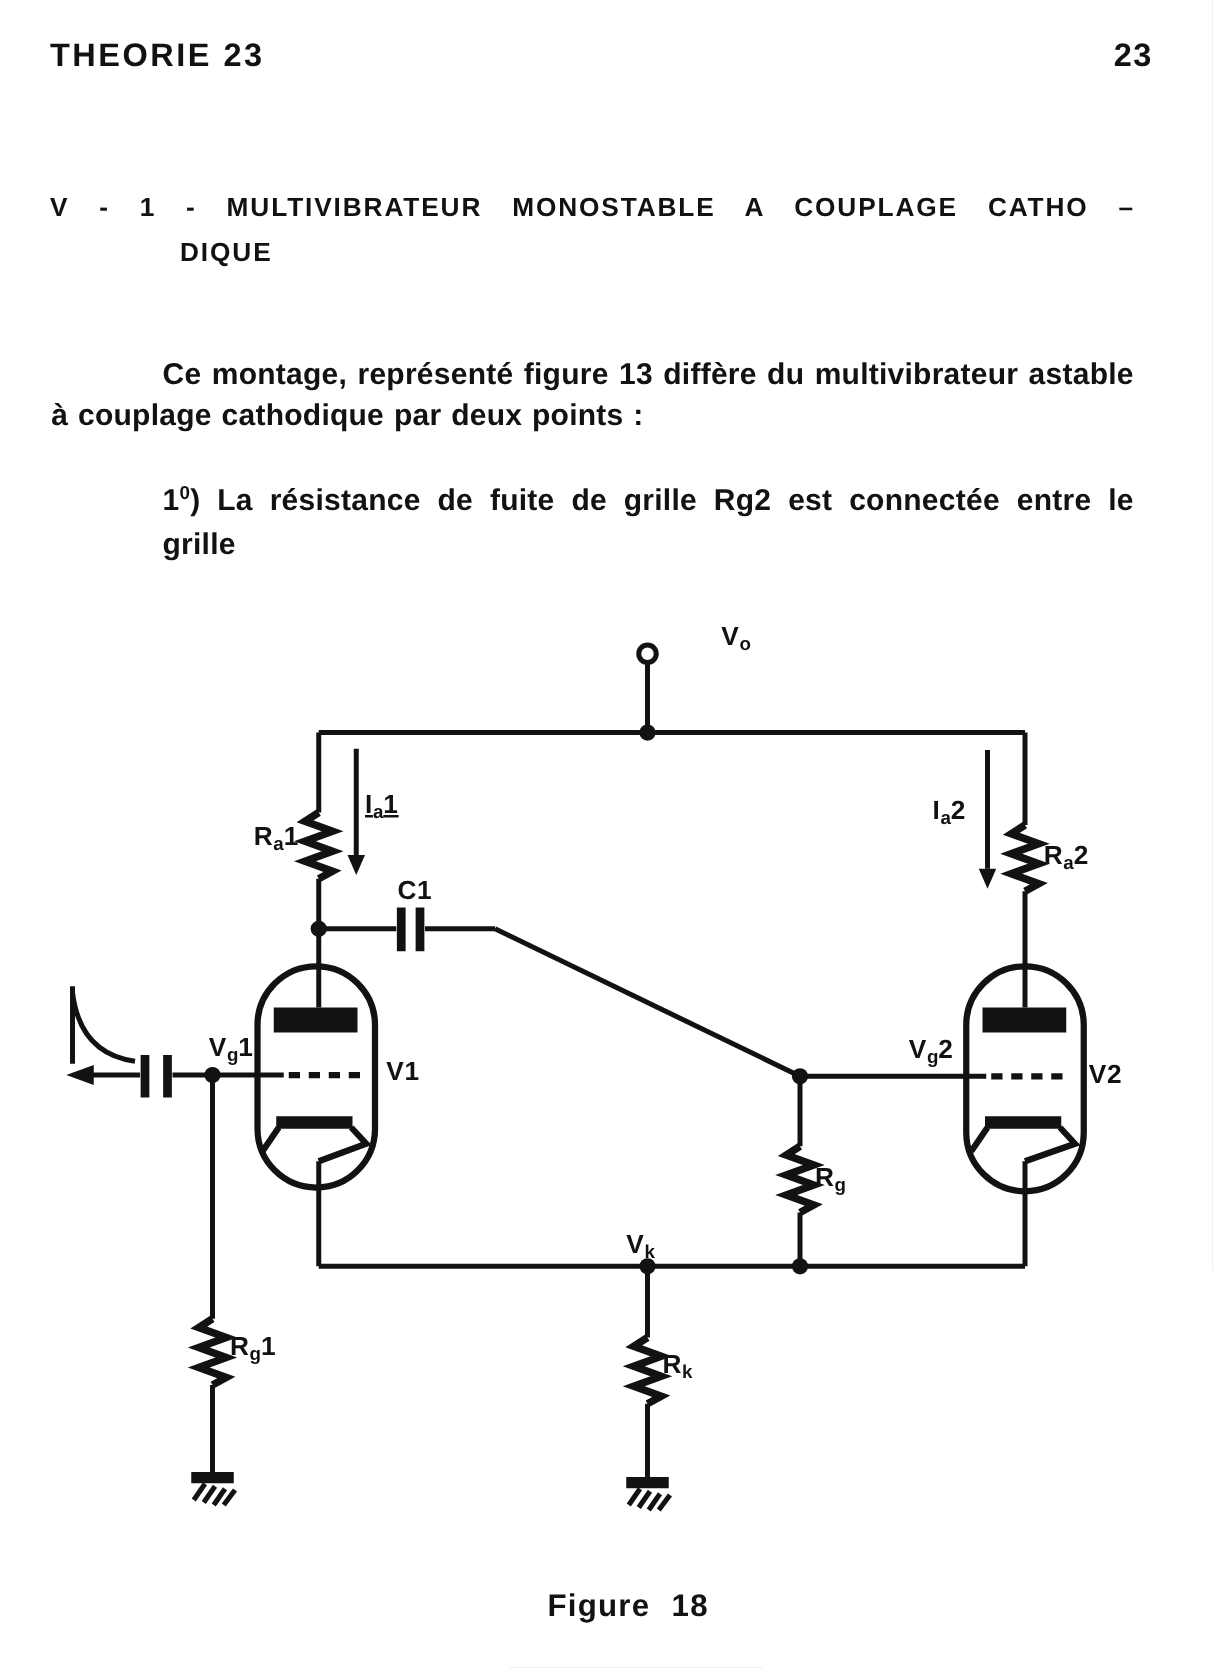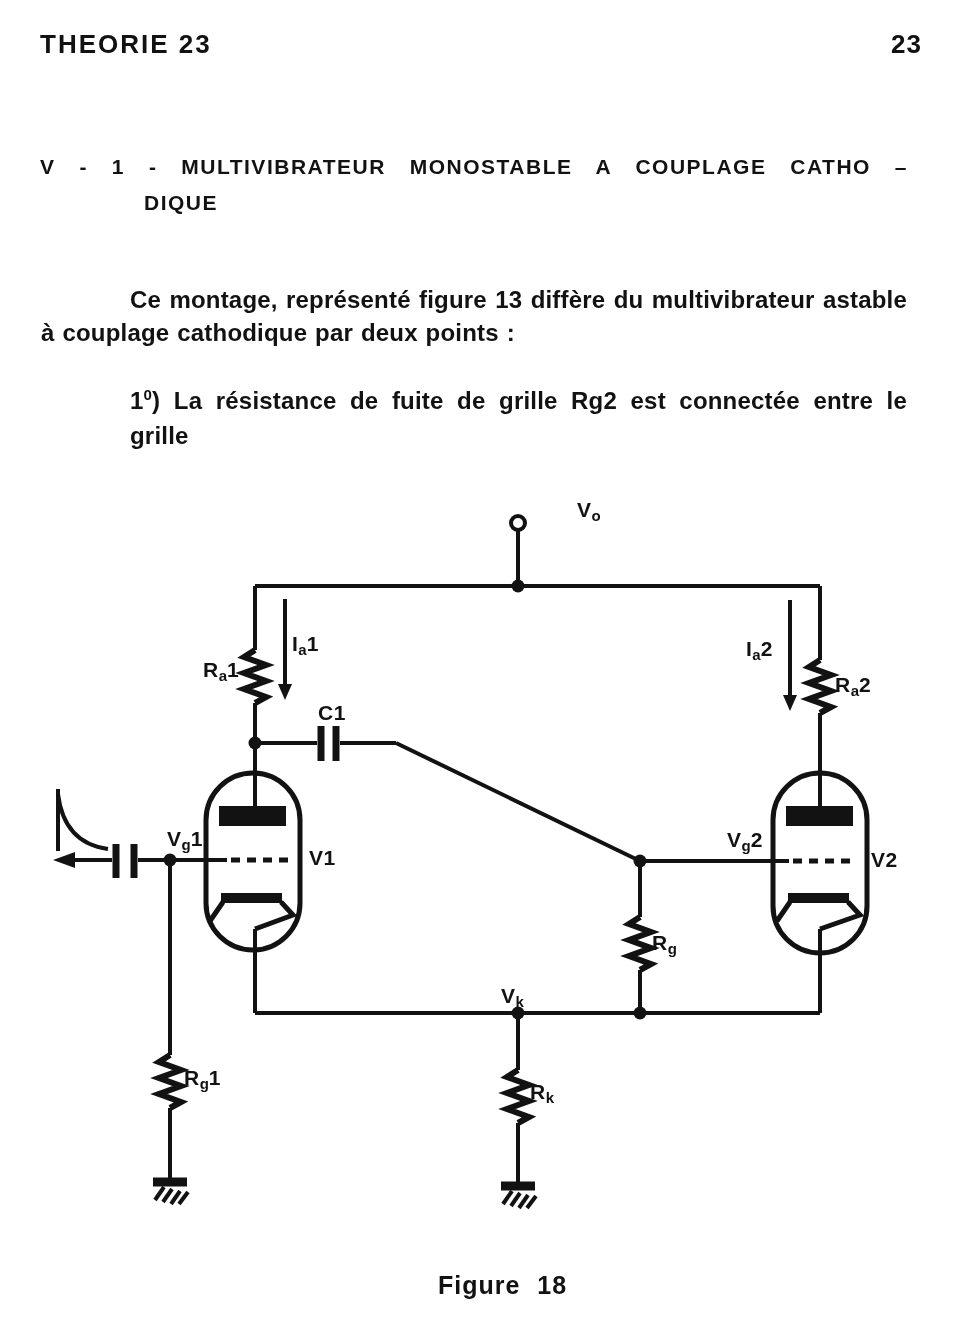--- a/index.html
+++ b/index.html
@@ -173,21 +173,21 @@
         <line class="gbar" x1="501" y1="1186" x2="535" y2="1186"></line>
         <line class="hatch" x1="503" y1="1204" x2="512" y2="1191"></line>
         <line class="hatch" x1="511" y1="1206" x2="520" y2="1193"></line>
         <line class="hatch" x1="519" y1="1208" x2="528" y2="1195"></line>
         <line class="hatch" x1="527" y1="1208" x2="536" y2="1196"></line>
       </g>
     </g>
   </svg>
 
   <span class="clbl" style="left:533px; top:498px;margin-left:44px;"><span>V</span><sub>o</sub><span></span></span>
-  <span class="clbl" style="left:292px; top:632px;"><span>I</span><sub>a</sub><span>1</span></span>
+  <span class="clbl" style="left:292px; top:632px;text-decoration:underline;"><span>I</span><sub>a</sub><span>1</span></span>
   <span class="clbl" style="left:203px; top:658px;"><span>R</span><sub>a</sub><span>1</span></span>
   <span class="clbl" style="left:318px; top:701px;"><span>C1</span><sub></sub><span></span></span>
   <span class="clbl" style="left:746px; top:637px;"><span>I</span><sub>a</sub><span>2</span></span>
   <span class="clbl" style="left:835px; top:673px;"><span>R</span><sub>a</sub><span>2</span></span>
   <span class="clbl" style="left:167px; top:827px;"><span>V</span><sub>g</sub><span>1</span></span>
   <span class="clbl" style="left:309px; top:846px;"><span>V1</span><sub></sub><span></span></span>
   <span class="clbl" style="left:727px; top:828px;"><span>V</span><sub>g</sub><span>2</span></span>
   <span class="clbl" style="left:871px; top:848px;"><span>V2</span><sub></sub><span></span></span>
   <span class="clbl" style="left:652px; top:931px;"><span>R</span><sub>g</sub><span></span></span>
   <span class="clbl" style="left:501px; top:984px;"><span>V</span><sub>k</sub><span></span></span>

